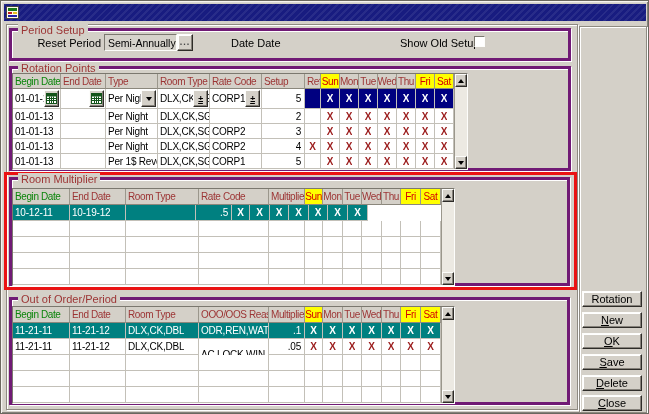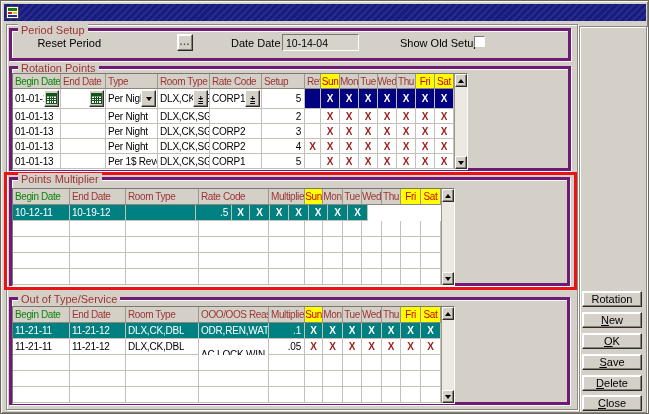--- a/index.html
+++ b/index.html
@@ -124,40 +124,40 @@
     </span>
   </div>
 
   <div class="content-frame"></div>
   <div class="rightpanel"></div>
 
   <div class="groupbox" style="left:8px;top:27px;width:562px;height:33px;">
     <span class="grouplabel">Period Setup</span>
   </div>
   <div class="lbl" style="left:34px;top:36px;width:66px;text-align:right;">Reset Period</div>
+  <div class="field" style="left:103px;top:33px;width:73px;height:17px;">
+    <span>Semi-Annually</span>
+  </div>
   <button class="btn3d dots" style="position:absolute;left:176px;top:33px;width:16px;height:17px;">...</button>
   <div class="lbl" style="left:230px;top:36px;width:48px;text-align:right;">Date Date</div>
-  <div class="field" style="left:281px;top:33px;width:77px;height:17px;">
-    <span>10-14-04</span>
-  </div>
   <div class="lbl" style="left:399px;top:36px;">Show Old Setup</div>
   <div class="checkbox" style="left:473px;top:35px;"></div>
 
   <div class="groupbox" style="left:8px;top:65px;width:562px;height:105px;">
     <span class="grouplabel">Rotation Points</span>
   </div>
 
   <div class="redrect"></div>
 
   <div class="groupbox" style="left:8px;top:176px;width:561px;height:109px;">
-    <span class="grouplabel">Points Multiplier</span>
+    <span class="grouplabel">Room Multiplier</span>
   </div>
 
   <div class="groupbox" style="left:8px;top:296px;width:561px;height:108px;">
-    <span class="grouplabel">Out of Type/Service</span>
+    <span class="grouplabel">Out of Order/Period</span>
   </div>
 
 <div class="grid" style="left:11px;top:72px;">
       <div style="width:441px">
         <div class="hrow" style="height:15px">
           <div class="hcell green" style="width:48px;height:15px">Begin Date</div>
           <div class="hcell" style="width:45px;height:15px">End Date</div>
           <div class="hcell" style="width:52px;height:15px">Type</div>
           <div class="hcell" style="width:52px;height:15px">Room Type</div>
           <div class="hcell" style="width:52px;height:15px">Rate Code</div>

